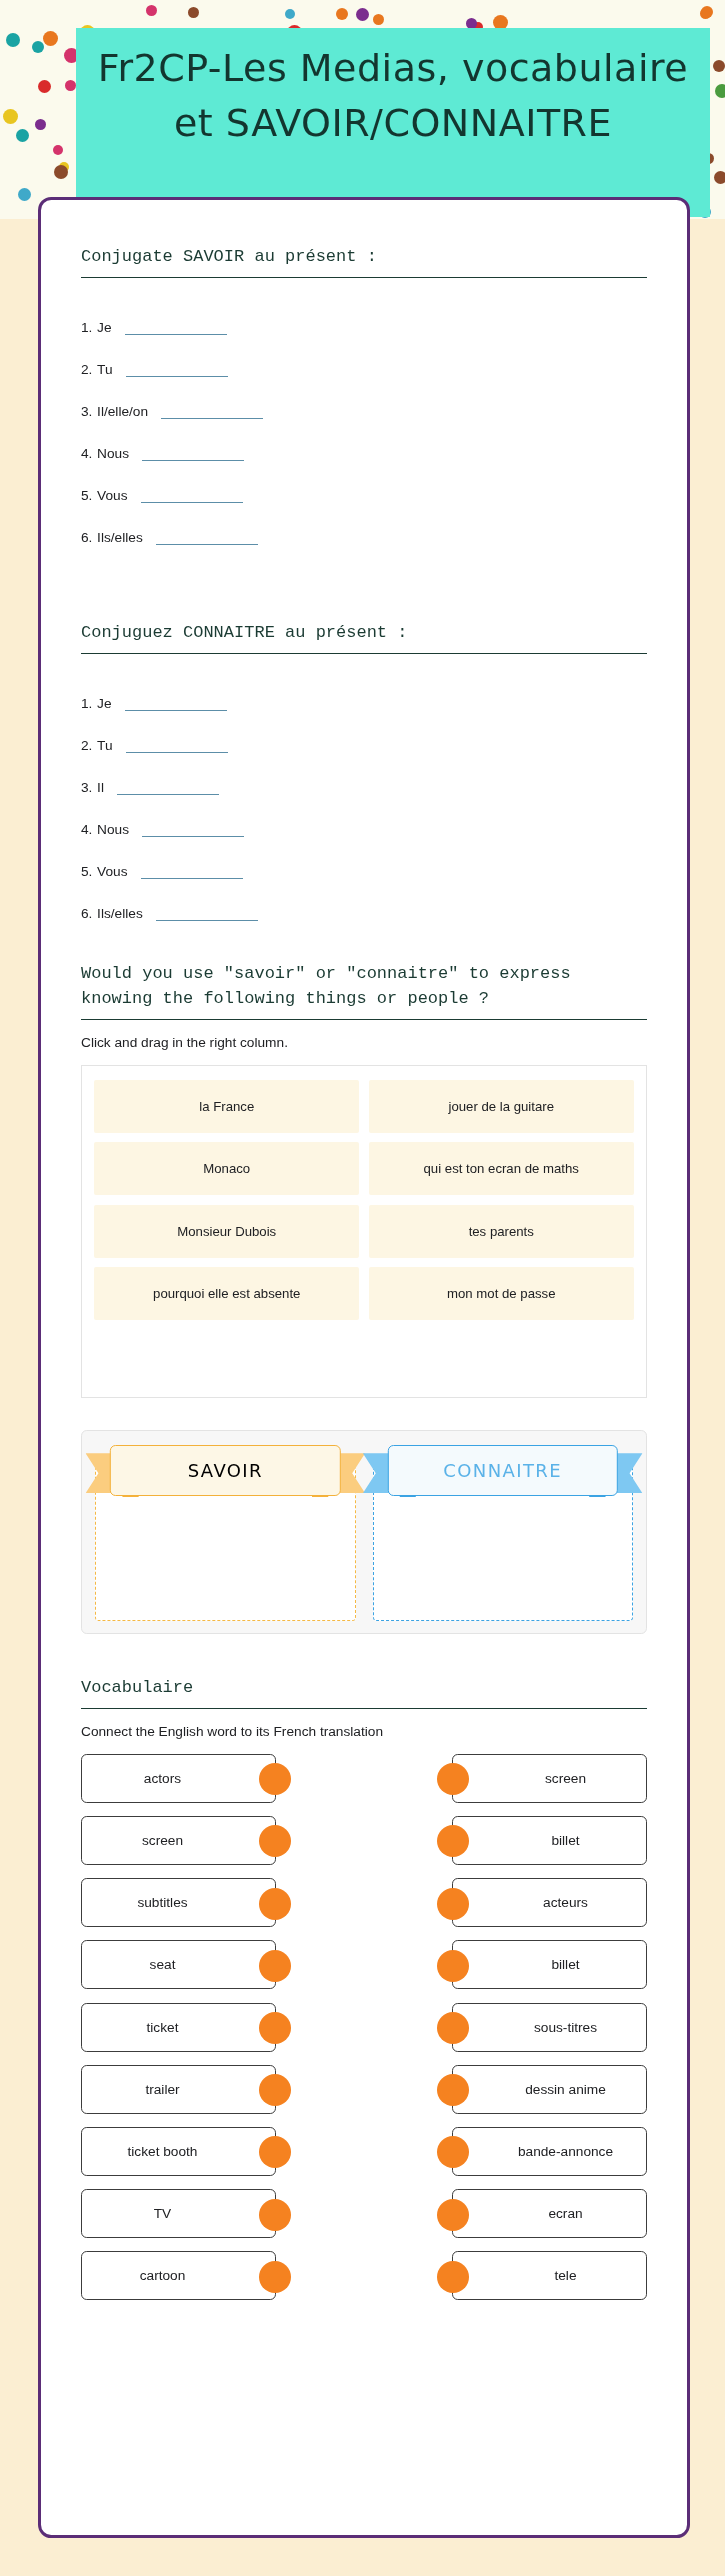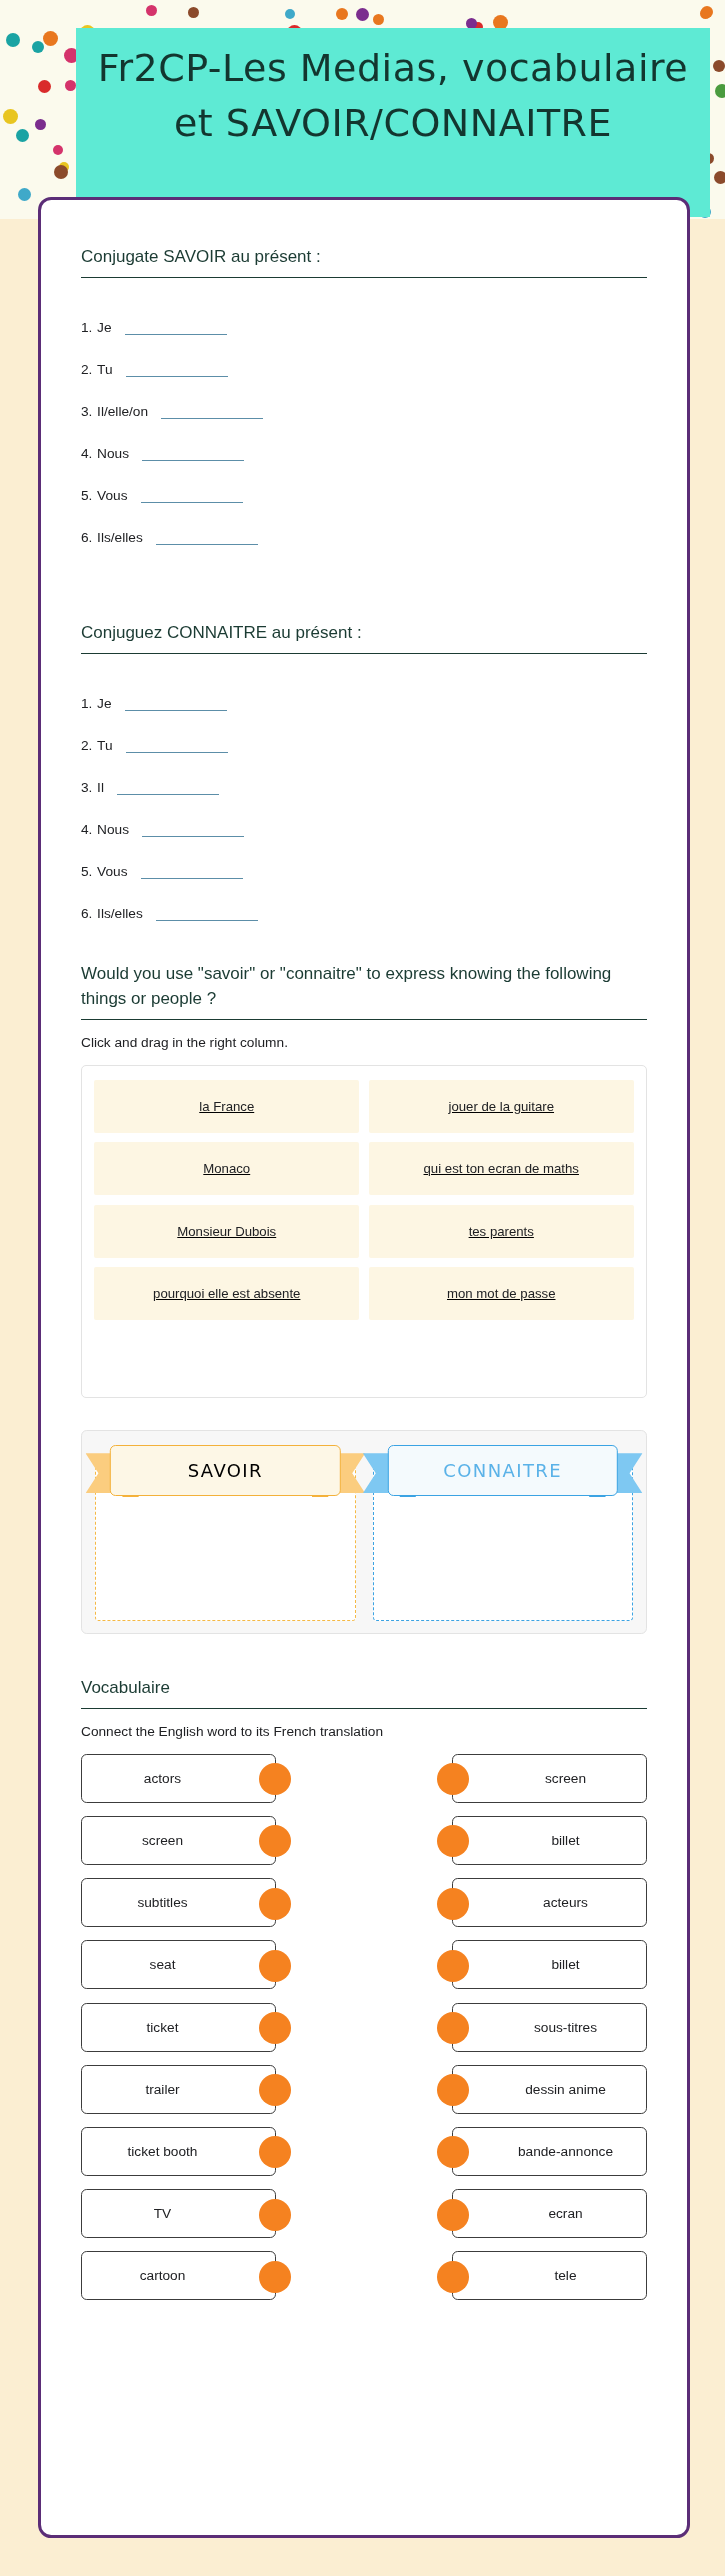--- a/index.html
+++ b/index.html
@@ -54,21 +54,21 @@
     background: #ffffff;
     border: 3.8px solid #5b2d77;
     border-radius: 13.2px;
     z-index: 4;
     overflow: hidden;
   }
   .card-inner { padding: 45px 40px 0 40px; }
 
   
   .q-head {
-    font-family: Liberation Sans, sans-serif;
+    font-family: Liberation Mono, monospace;
     font-size: 17px;
     color: #1b3b33;
     line-height: 24.6px;
     padding-bottom: 7.6px;
     border-bottom: 1.4px solid #1b3b33;
     margin-bottom: 15px;
   }
   .sub-instruction {
     font-size: 13.7px;
     color: #202124;
@@ -91,26 +91,25 @@
     margin-left: 13.2px;
     border-bottom: 1.2px solid #5c8ea8;
     height: 15px;
   }
   .spacer-lg { height: 66px; }
   .spacer-md { height: 32px; }
 
   
   #drag-grid {
     border: 0.9px solid #e3e3e3;
-    border-radius: 5px;
+    border-radius: 0;
     padding: 9.4px;
     display: grid;
     grid-template-columns: 1fr 1fr;
     gap: 0px 3.8px;
-    text-decoration: underline;
   }
   .drag-cell {
     background: #fdf6e3;
     margin: 4.7px 2.8px;
     height: 53px;
     display: flex;
     align-items: center;
     justify-content: center;
     font-size: 13.2px;
     color: #202124;

